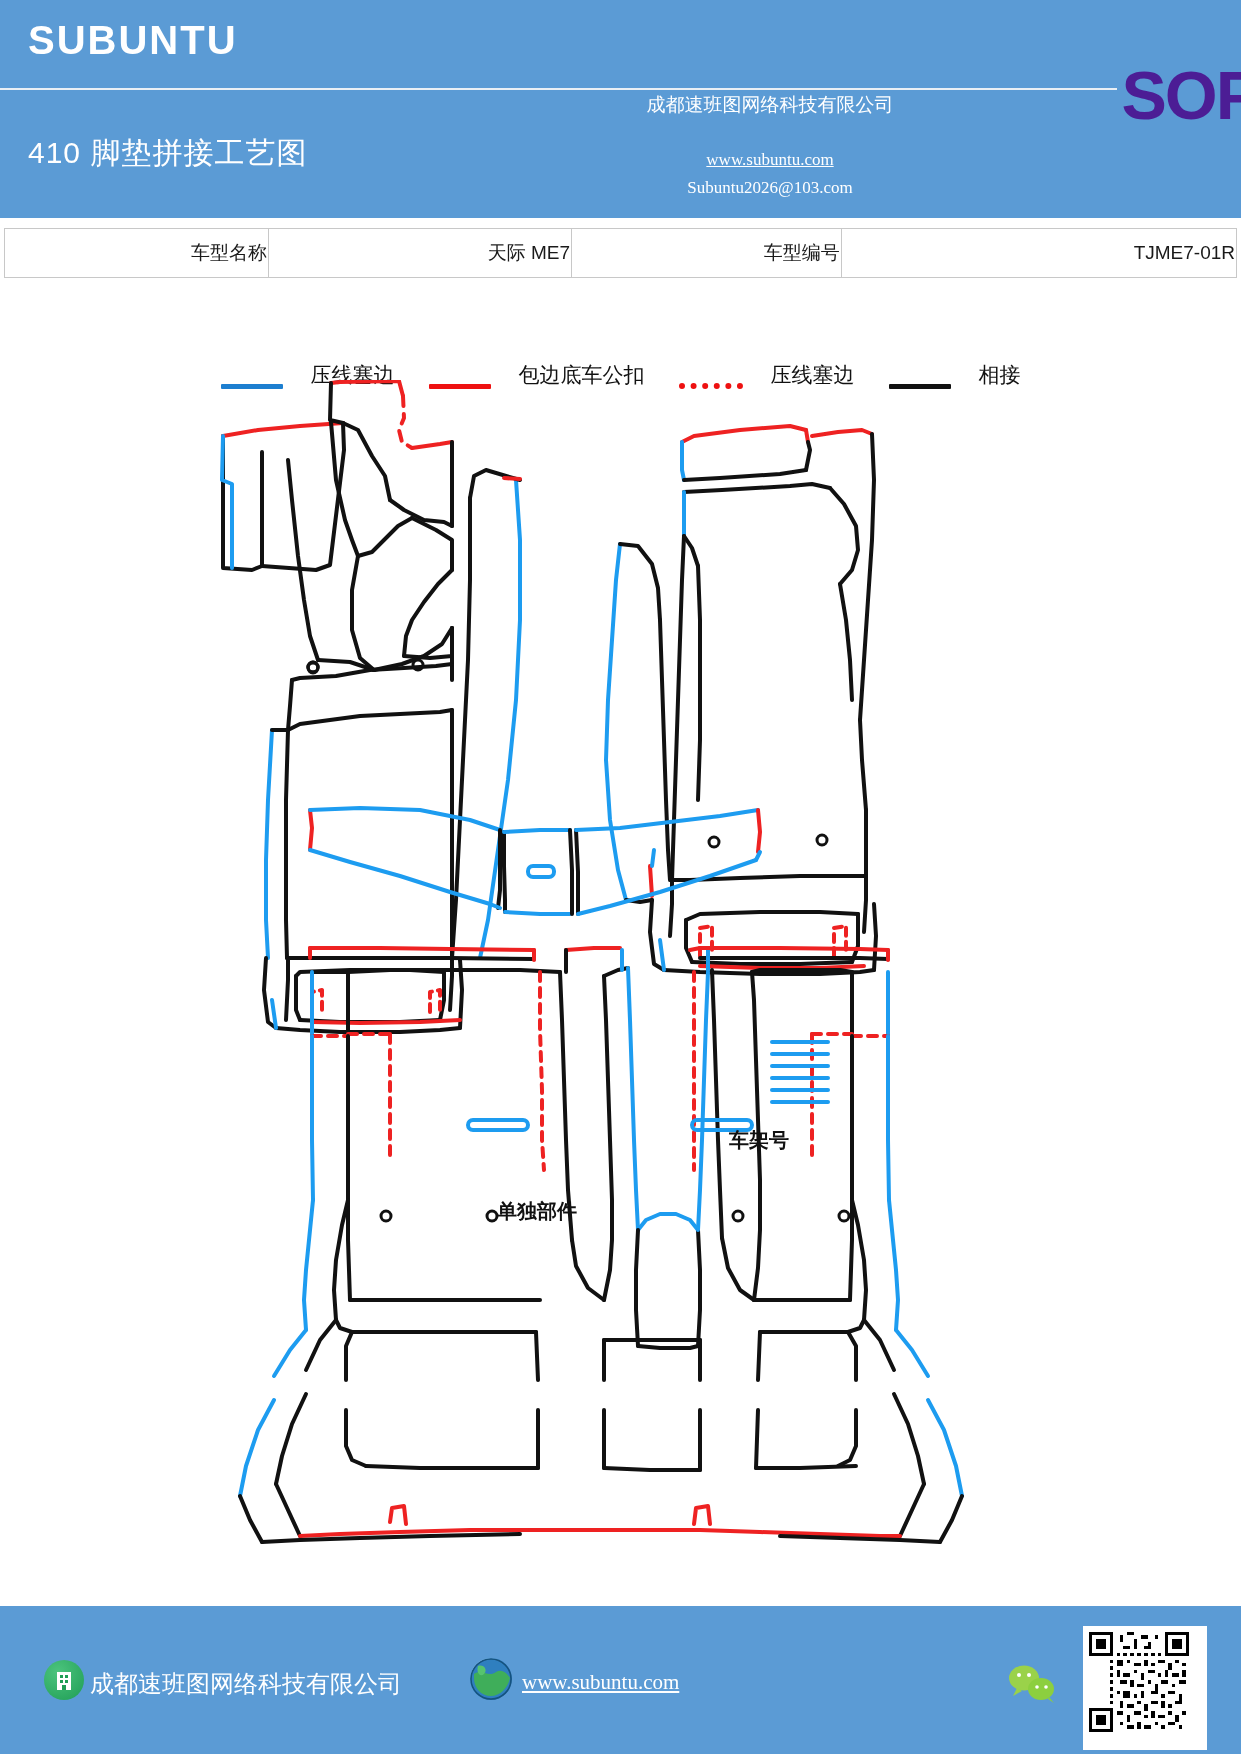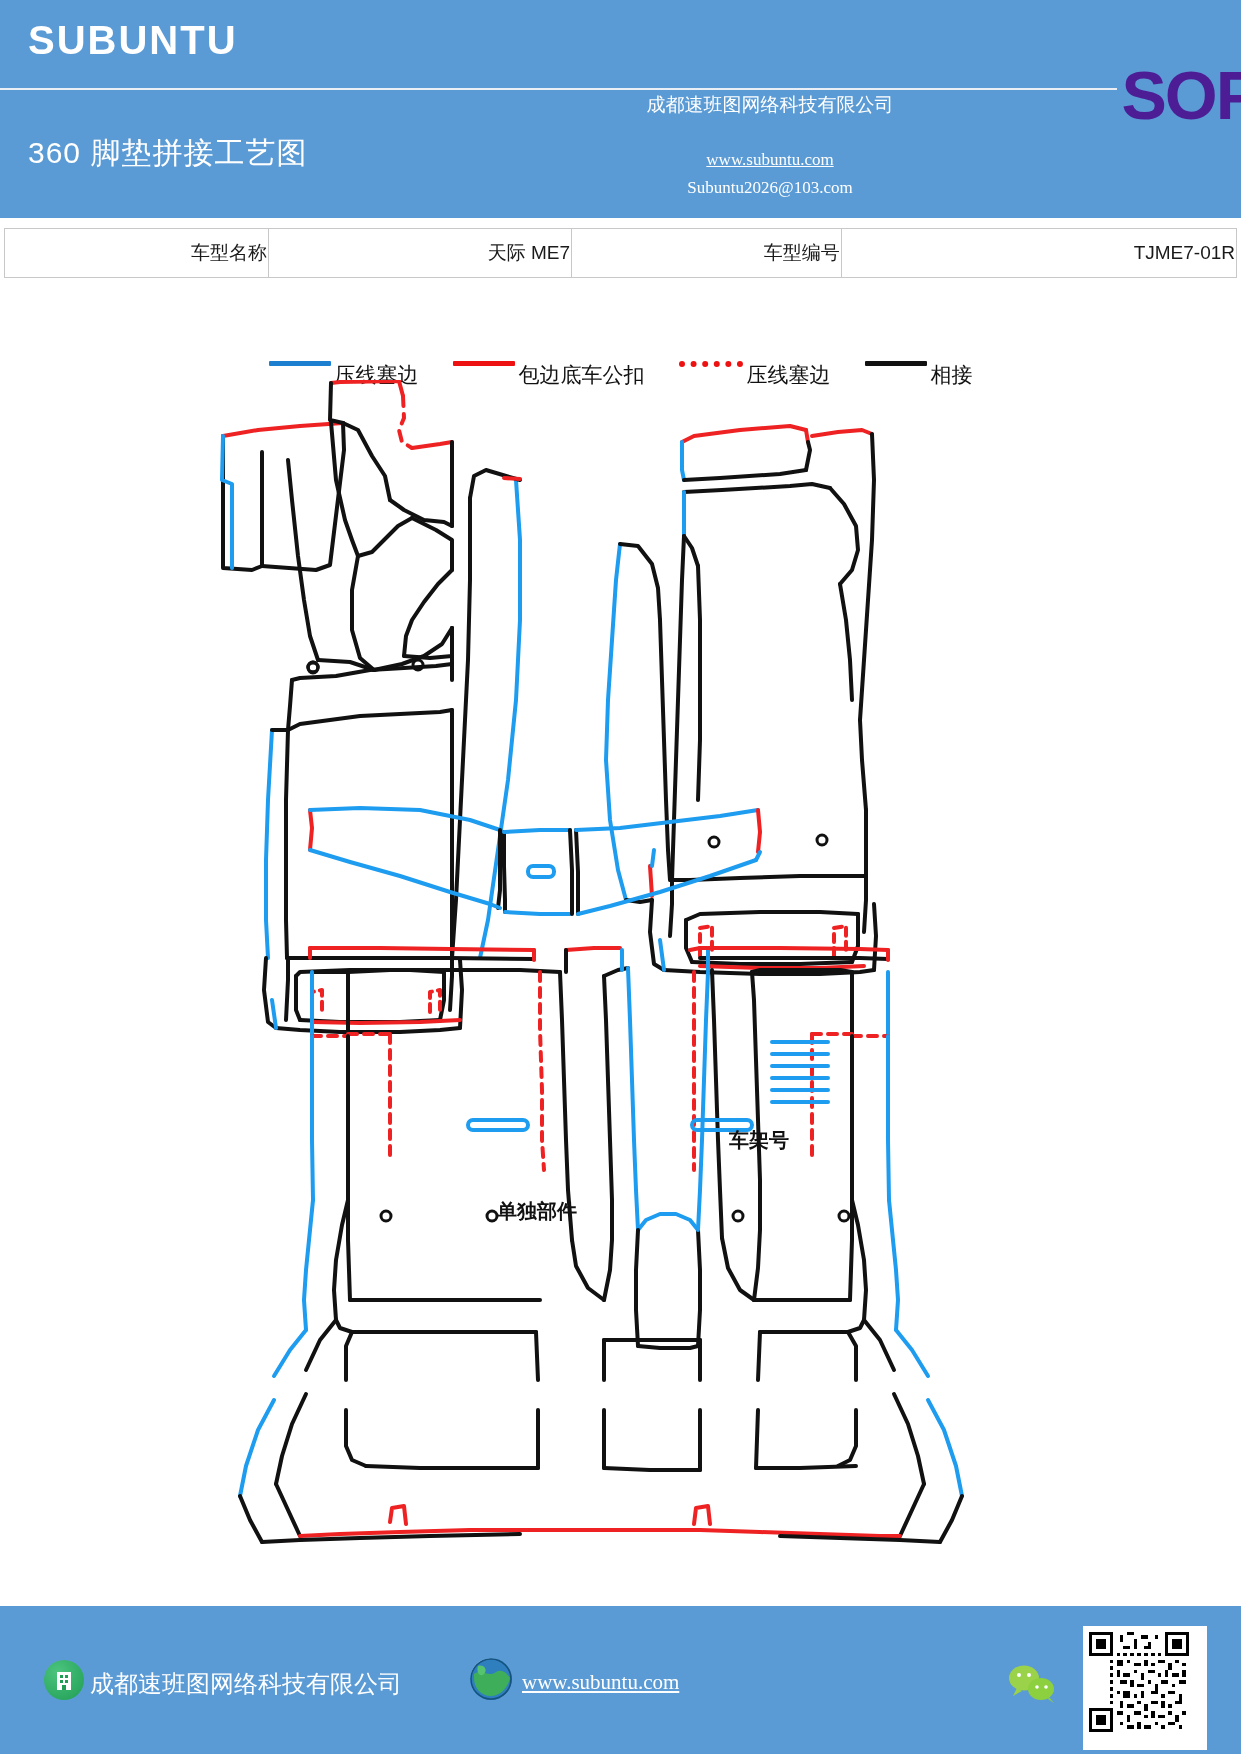--- a/index.html
+++ b/index.html
@@ -60,21 +60,21 @@
     font-size:19px;color:#1a1a1a;
   }
   .c1{width:272px;} .c2{width:312px;} .c3{width:278px;} .c4{width:407px;}
   .val{font-weight:500;}
 
   
   .legend{
     position:absolute;left:0;top:355px;width:1241px;height:40px;
     display:flex;justify-content:center;align-items:center;gap:34px;
   }
-  .legend-item{display:flex;align-items:flex-start;gap:4px;}
+  .legend-item{display:flex;align-items:flex-end;gap:28px;}
   .swatch{width:62px;height:5px;border-radius:1px;}
   .swatch.dotted{
     height:0;border-top:6px dotted #ee1111;border-radius:0;width:64px;
   }
   .legend-label{font-size:21px;color:#111;}
 
   
   .drawing{
     position:absolute;left:0;top:380px;width:993px;height:1010px;
   }
@@ -117,21 +117,21 @@
     position:absolute;left:1083px;top:20px;width:112px;height:112px;
     background:#fff;padding:6px;
   }
 </style>
 </head>
 <body>
 
 <div class="header">
   <div class="brand">SUBUNTU</div>
   <div class="hrule"></div>
-  <div class="doc-title">360 脚垫拼接工艺图</div>
+  <div class="doc-title">410 脚垫拼接工艺图</div>
   <div class="sop">SOP</div>
   <div class="company-head">成都速班图网络科技有限公司</div>
   <div class="url-head">www.subuntu.com</div>
   <div class="mail-head">Subuntu2026@103.com</div>
 </div>
 
 <table class="info-table">
   <tbody>
       <tr>
     <td class="c1">车型名称</td>

